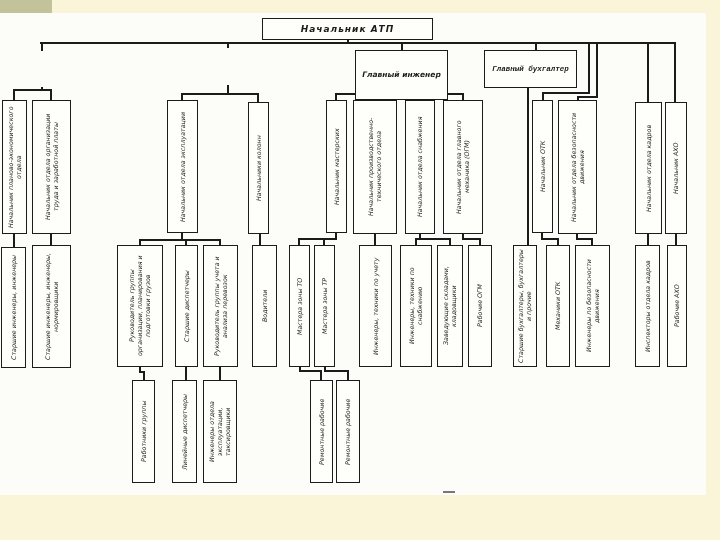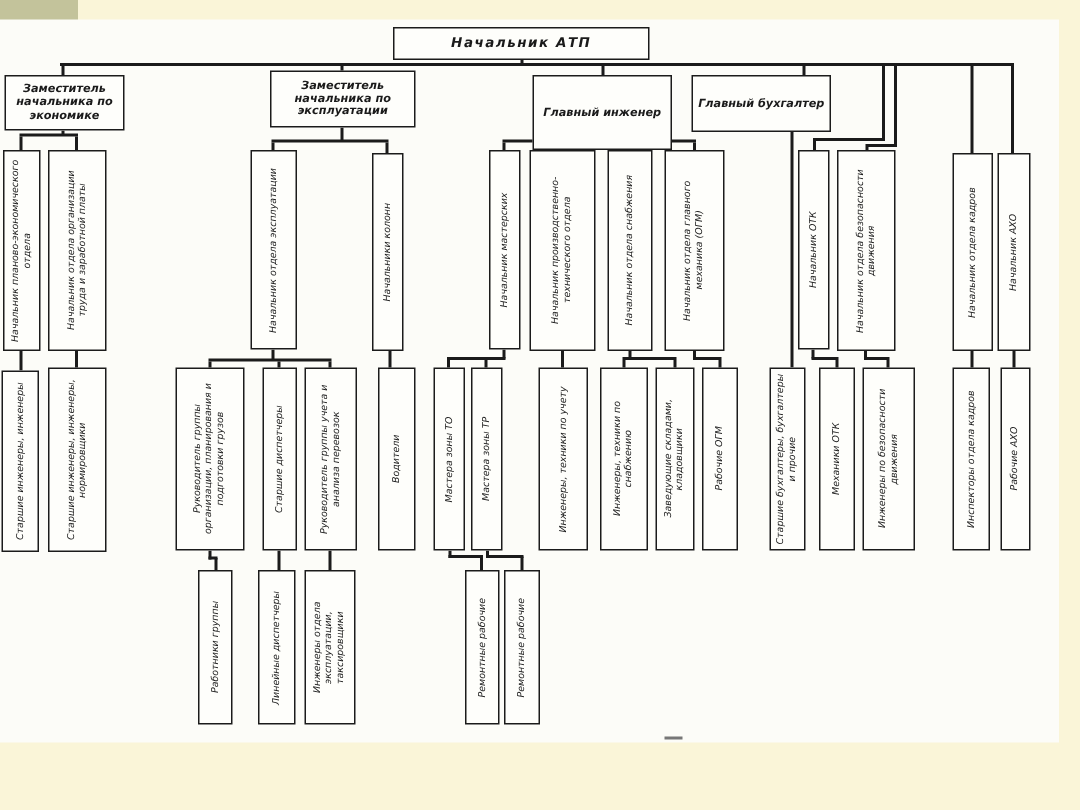--- a/index.html
+++ b/index.html
@@ -90,30 +90,24 @@
       <div class="ln" style="left: 299px; top: 354px; width: 2px; height: 5px;"></div>
       <div class="ln" style="left: 299px; top: 357px; width: 23px; height: 2px;"></div>
       <div class="ln" style="left: 320px; top: 358px; width: 2px; height: 10px;"></div>
       <div class="ln" style="left: 324px; top: 354px; width: 2px; height: 5px;"></div>
       <div class="ln" style="left: 324px; top: 357px; width: 25px; height: 2px;"></div>
       <div class="ln" style="left: 347px; top: 358px; width: 2px; height: 10px;"></div>
       <div class="ln soft" style="left: 443px; top: 478px; width: 12px; height: 2px;"></div>
       <div class="node h top" style="left: 262px; top: 5px; width: 171px; height: 22px;">
         <span>Начальник АТП</span>
       </div>
-      <div class="node h" style="left: 3px; top: 37px; width: 80px; height: 37px;">
-        <span>Заместитель начальника по экономике</span>
-      </div>
-      <div class="node h" style="left: 180px; top: 34px; width: 97px; height: 38px;">
-        <span>Заместитель начальника по эксплуатации</span>
-      </div>
       <div class="node h" style="left: 355px; top: 37px; width: 93px; height: 50px;">
         <span>Главный инженер</span>
       </div>
-      <div class="node h" style="left: 461px; top: 37px; width: 93px; height: 38px;">
+      <div class="node h" style="left: 484px; top: 37px; width: 93px; height: 38px; font-family: Liberation Mono, monospace;">
         <span>Главный бухгалтер</span>
       </div>
       <div class="node v" style="left: 2px; top: 87px; width: 25px; height: 134px;">
         <span>Начальник планово-экономического отдела</span>
       </div>
       <div class="node v" style="left: 32px; top: 87px; width: 39px; height: 134px;">
         <span>Начальник отдела организации труда и заработной платы</span>
       </div>
       <div class="node v" style="left: 167px; top: 87px; width: 31px; height: 133px;">
         <span>Начальник отдела эксплуатации</span>

